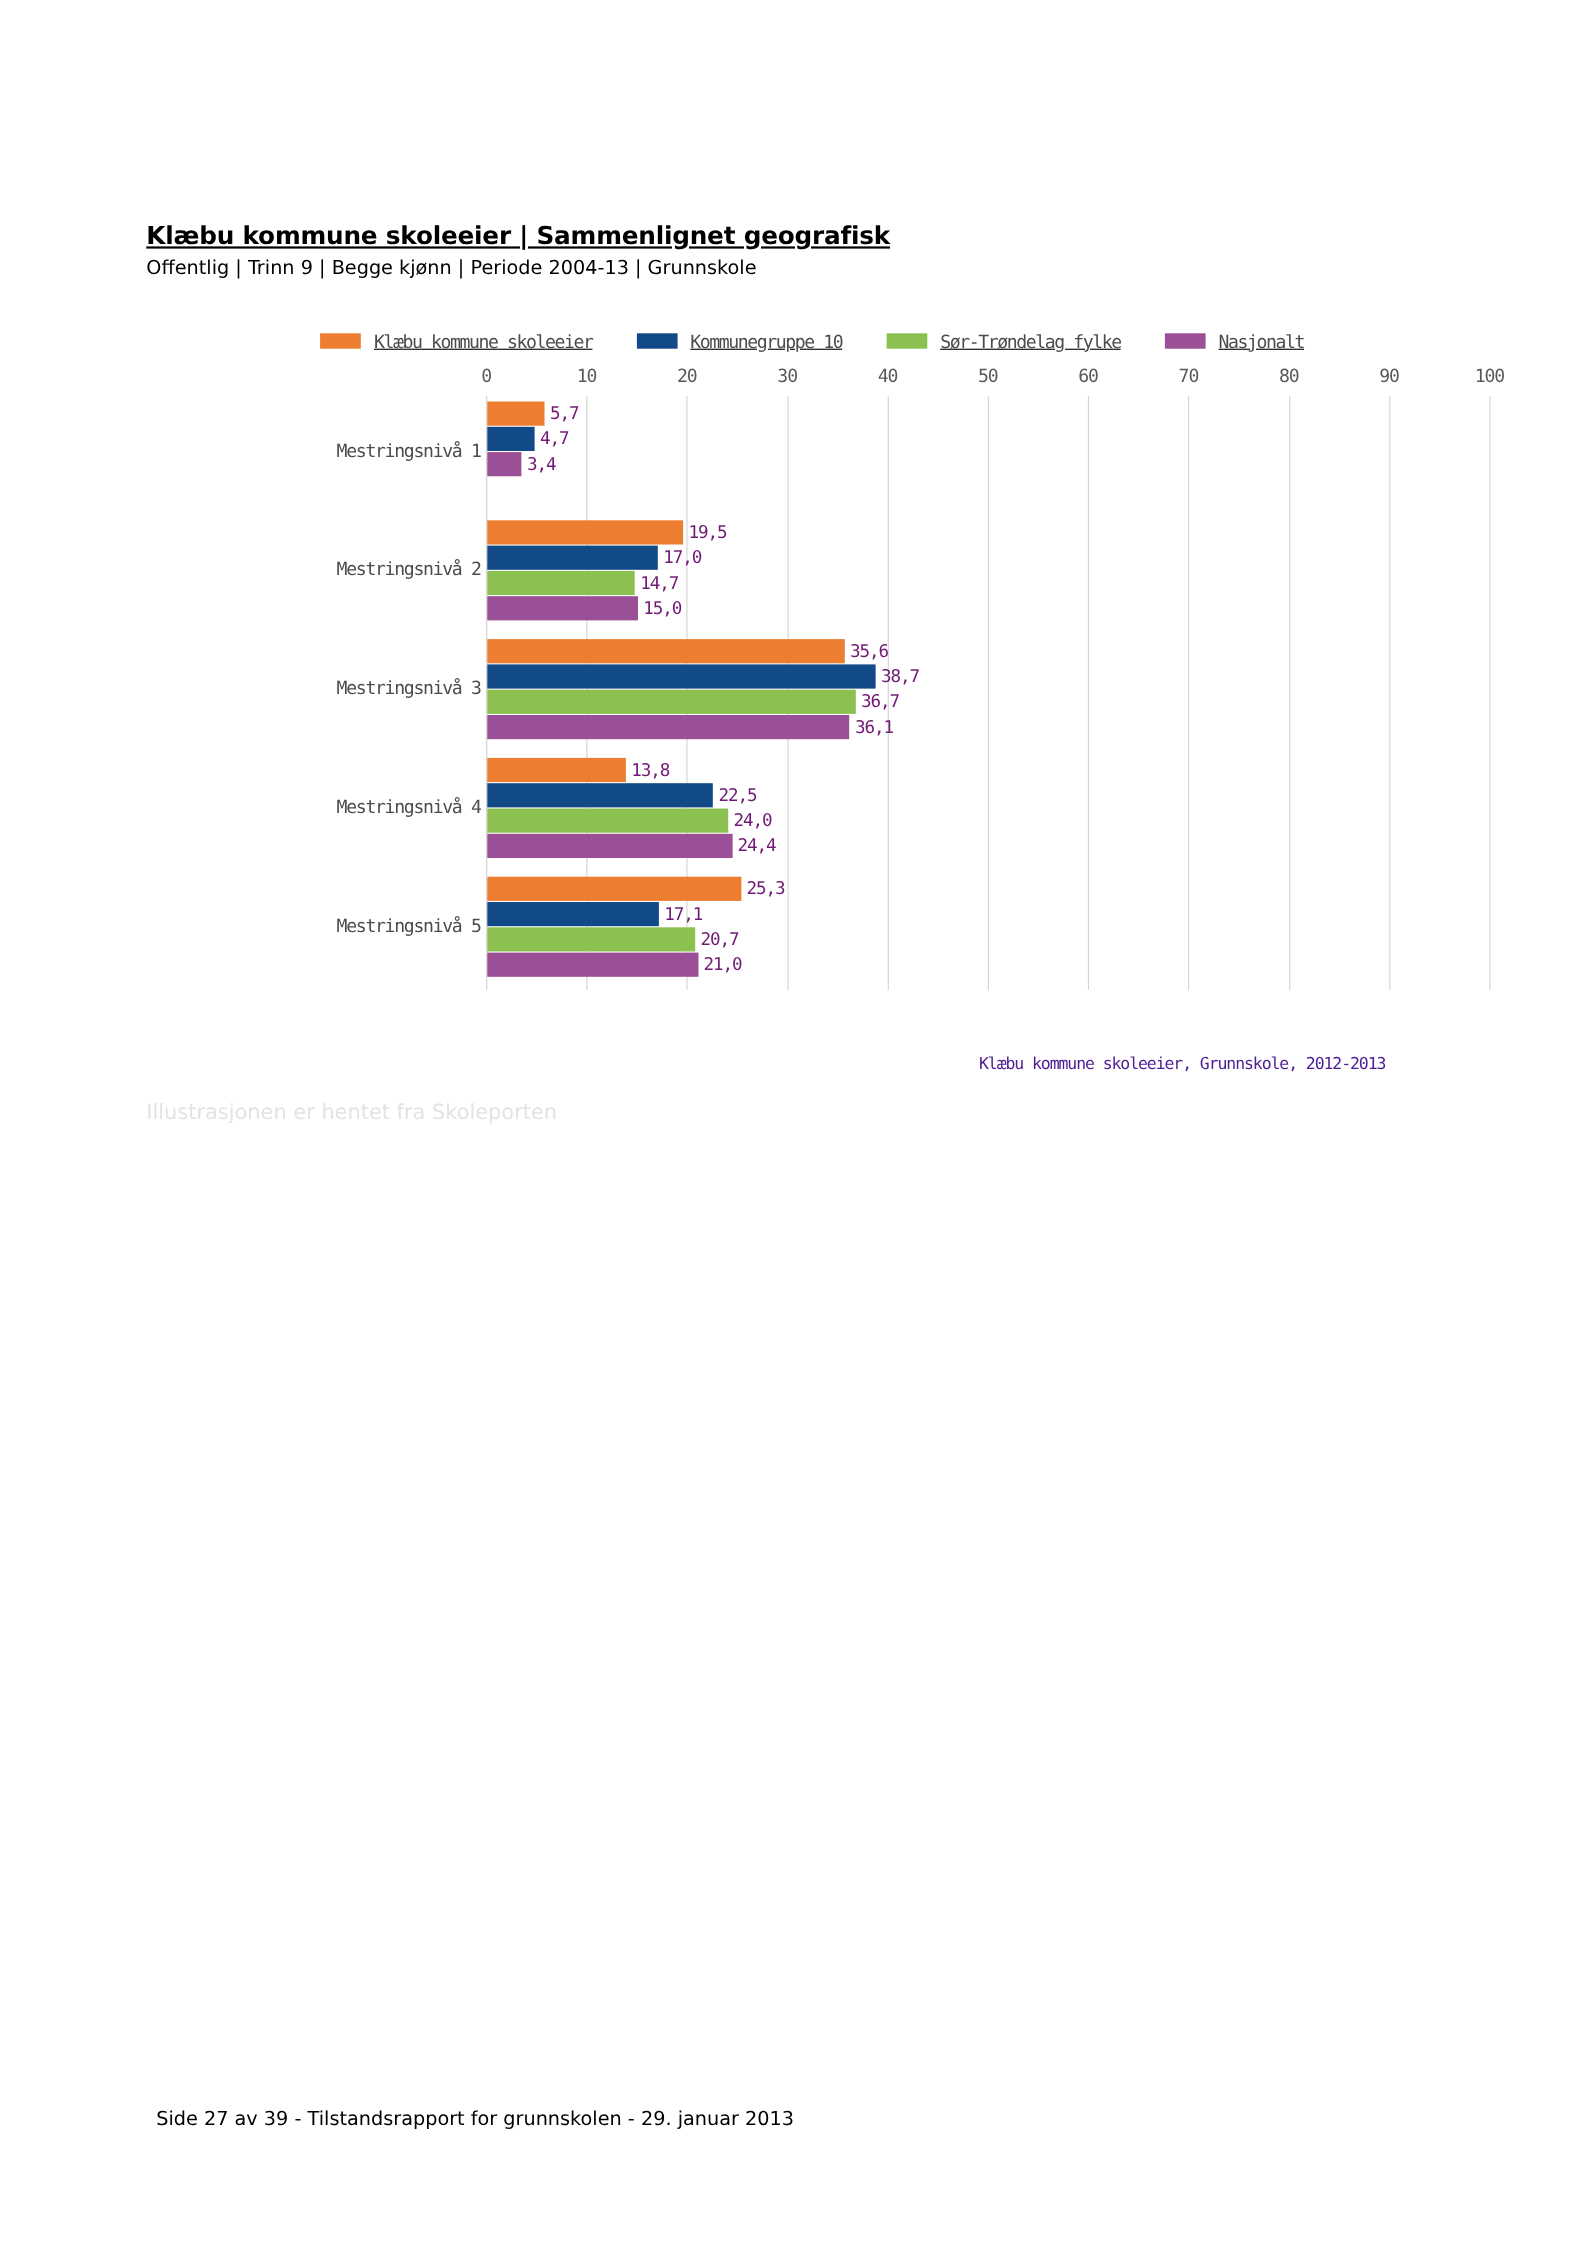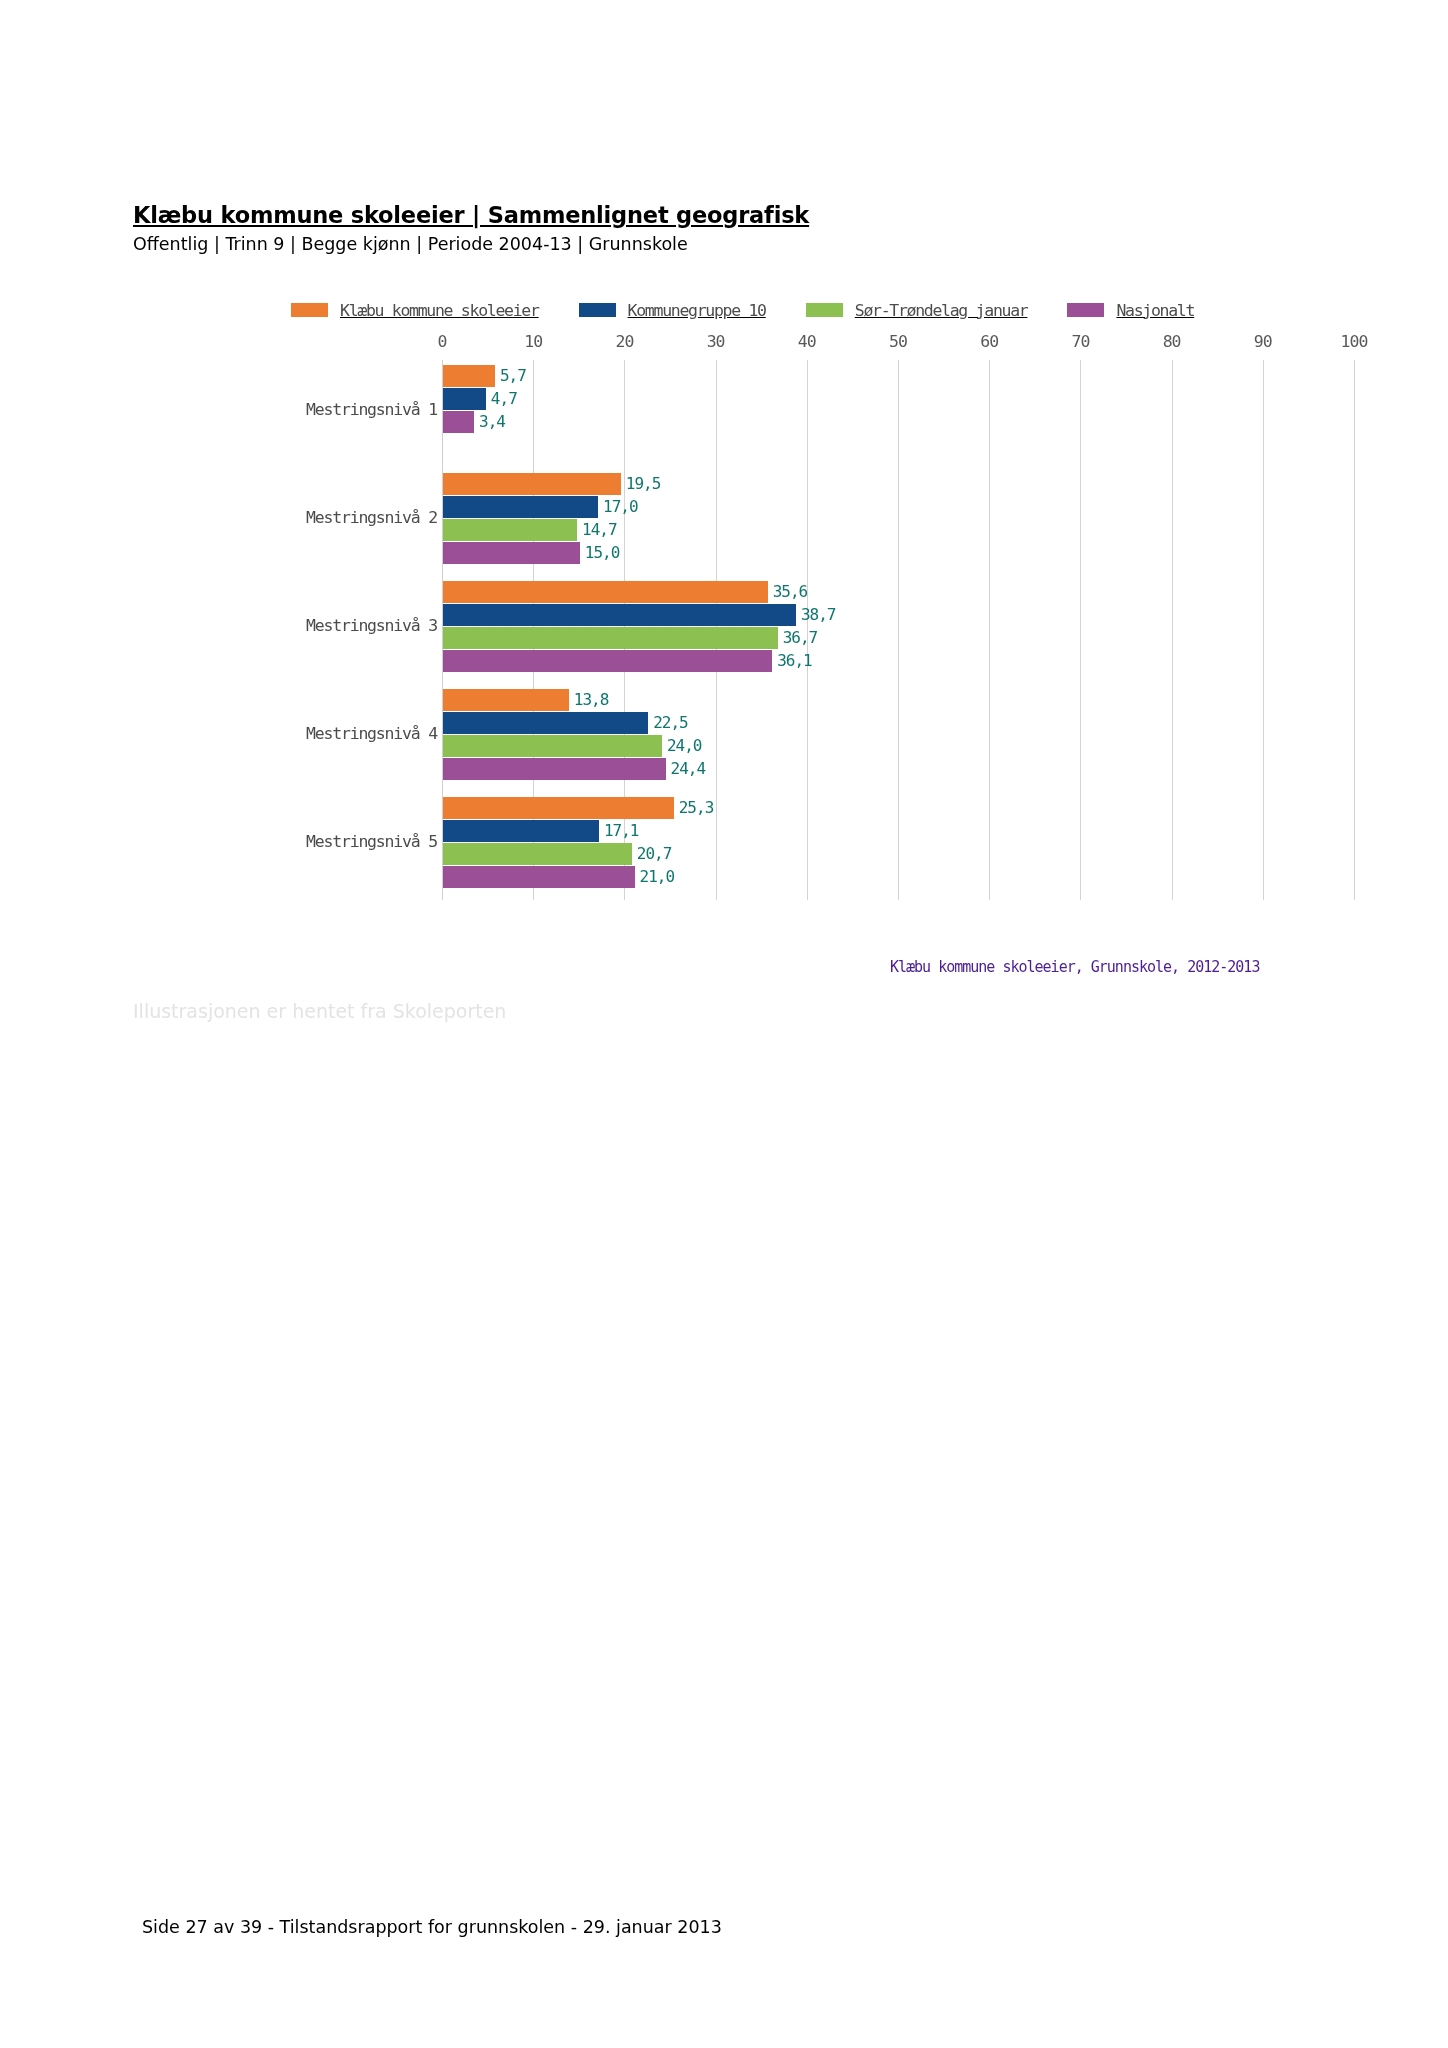--- a/index.html
+++ b/index.html
@@ -125,21 +125,21 @@
     position: absolute;
     left: 0;
     top: 0;
     height: 22px;
   }
   .bar-value {
     position: absolute;
     top: 1px;
     font-family: "DejaVu Sans Mono", monospace;
     font-size: 16px;
-    color: #0f766e;
+    color: #701a75;
     white-space: nowrap;
     letter-spacing: -1px;
   }
   .cat-label {
     position: absolute;
     right: 100%;
     margin-right: 6px;
     font-family: "DejaVu Sans Mono", monospace;
     font-size: 16.5px;
     color: #4c4c4c;
@@ -196,21 +196,21 @@
       <div class="legend-item">
         <span class="legend-swatch" style="background: rgb(237, 125, 49);"></span>
         <span class="legend-label">Klæbu kommune skoleeier</span>
       </div>
       <div class="legend-item">
         <span class="legend-swatch" style="background: rgb(18, 74, 135);"></span>
         <span class="legend-label">Kommunegruppe 10</span>
       </div>
       <div class="legend-item">
         <span class="legend-swatch" style="background: rgb(140, 193, 82);"></span>
-        <span class="legend-label">Sør-Trøndelag januar</span>
+        <span class="legend-label">Sør-Trøndelag fylke</span>
       </div>
       <div class="legend-item">
         <span class="legend-swatch" style="background: rgb(155, 79, 150);"></span>
         <span class="legend-label">Nasjonalt</span>
       </div>
     </div>
 
   <div id="plot">
       <div class="gridline zero" style="left: 0px;"></div>
       <div class="xtick-label" style="left: 0px;">0</div>

